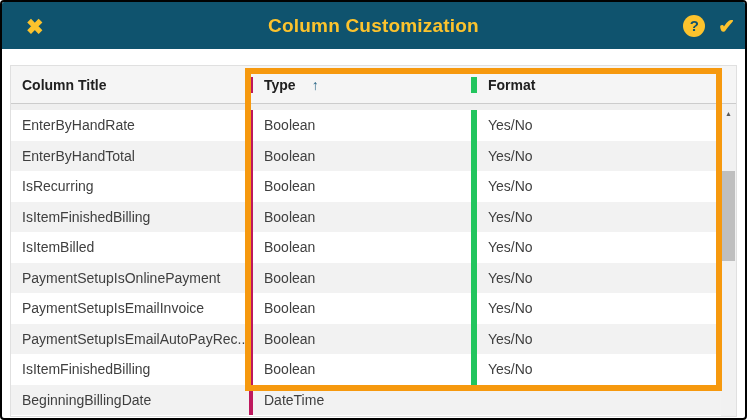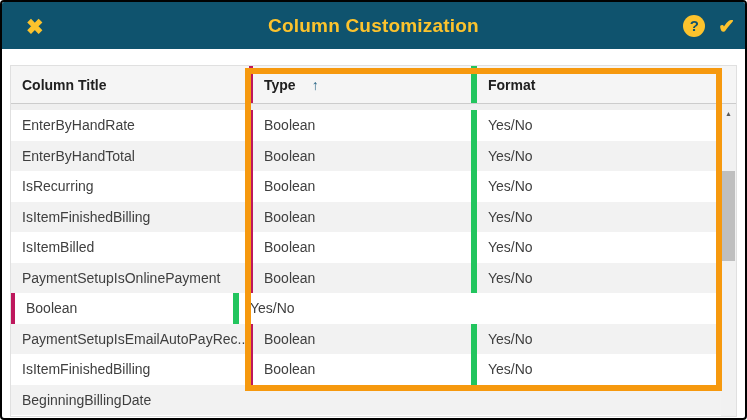--- a/index.html
+++ b/index.html
@@ -79,20 +79,21 @@
     left: 8px; top: 63px;
     width: 727px; height: 352px;
     border: 1px solid #e0e0e0;
     background: #ffffff;
   }
   .grid-header {
     display: flex;
     height: 38px;
     background: #f5f5f5;
     border-bottom: 1px solid #cccccc;
+    align-items: center;
   }
   .th {
     display: flex;
     align-items: center;
     padding-left: 11px;
     font-size: 14px;
     font-weight: bold;
     color: #202020;
     cursor: pointer;
   }
@@ -233,38 +234,40 @@
     <div class="td col-3 c-format">Yes/No</div>
   </div>
 
   <div class="tr alt">
     <div class="td col-1 c-title">PaymentSetupIsOnlinePayment</div>
     <div class="td col-2 c-type">Boolean</div>
     <div class="td col-3 c-format">Yes/No</div>
   </div>
 
   <div class="tr">
+    <div class="td col-1 c-title">PaymentSetupIsEmailInvoice</div>
     <div class="td col-2 c-type">Boolean</div>
     <div class="td col-3 c-format">Yes/No</div>
   </div>
 
   <div class="tr alt">
     <div class="td col-1 c-title">PaymentSetupIsEmailAutoPayRec...</div>
     <div class="td col-2 c-type">Boolean</div>
     <div class="td col-3 c-format">Yes/No</div>
   </div>
 
   <div class="tr">
     <div class="td col-1 c-title">IsItemFinishedBilling</div>
     <div class="td col-2 c-type">Boolean</div>
     <div class="td col-3 c-format">Yes/No</div>
   </div>
 
   <div class="tr alt">
     <div class="td col-1 c-title">BeginningBillingDate</div>
+    <div class="td col-2 c-type">DateTime</div>
   </div>
 </div>
 
       <div class="scrollbar">
         <div class="scroll-up">▲</div>
         <div class="scroll-thumb"></div>
       </div>
     </div>
 
   </div>

